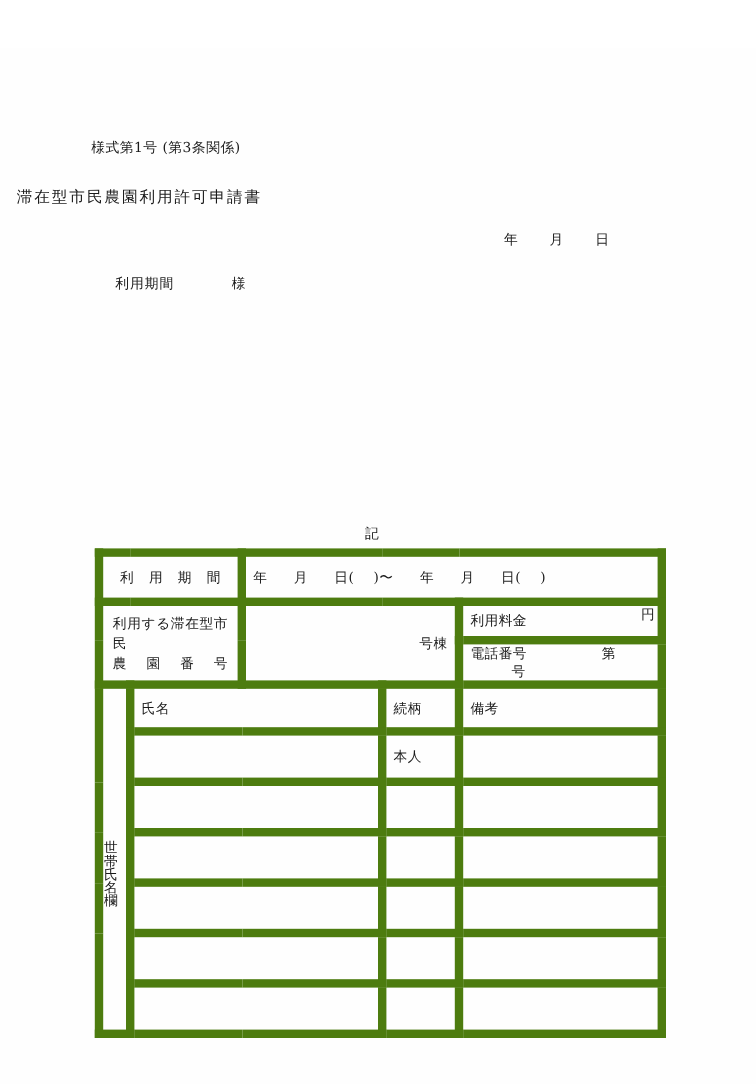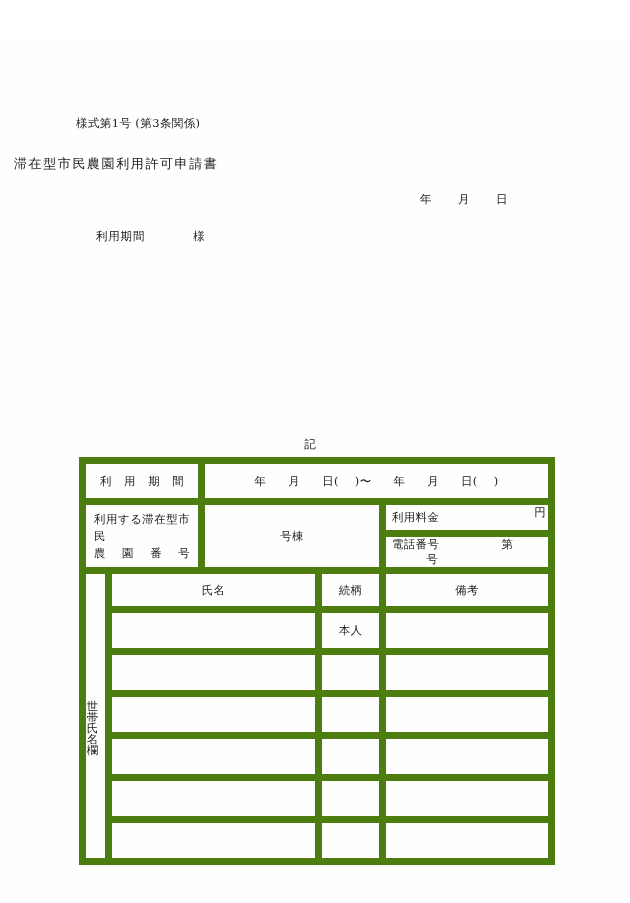--- a/index.html
+++ b/index.html
@@ -118,22 +118,22 @@
     border: 7px solid #4d7c0f;
     padding: 0 6px;
     vertical-align: middle;
     letter-spacing: 0.4px;
   }
   .r-period td { height: 34px; }
   .r-plot td  { height: 25px; }
   .r-head td  { height: 32px; }
   .r-data td  { height: 35px; }
 
-  .c-center { text-align: center; }
-  .c-right  { text-align: center; }
+  .c-center { }
+  .c-right  { text-align: right; }
 
   
   .spread {
     display: block;
     text-align: justify;
     text-align-last: justify;
     padding: 0 8px;
   }
   .spread-narrow {
     display: block;

